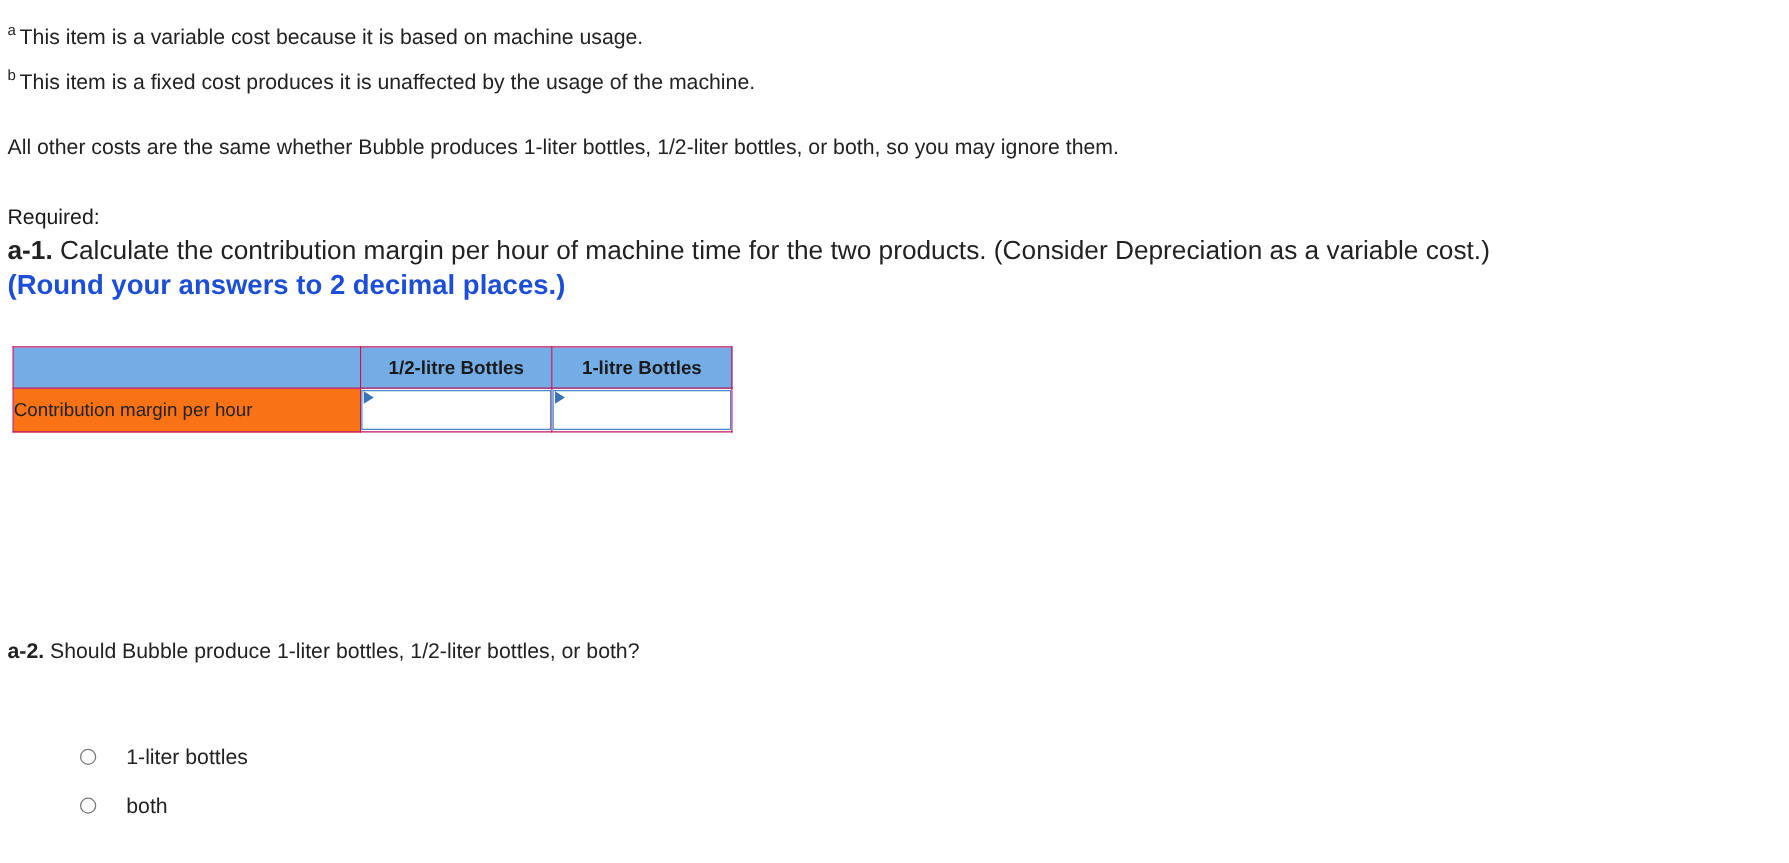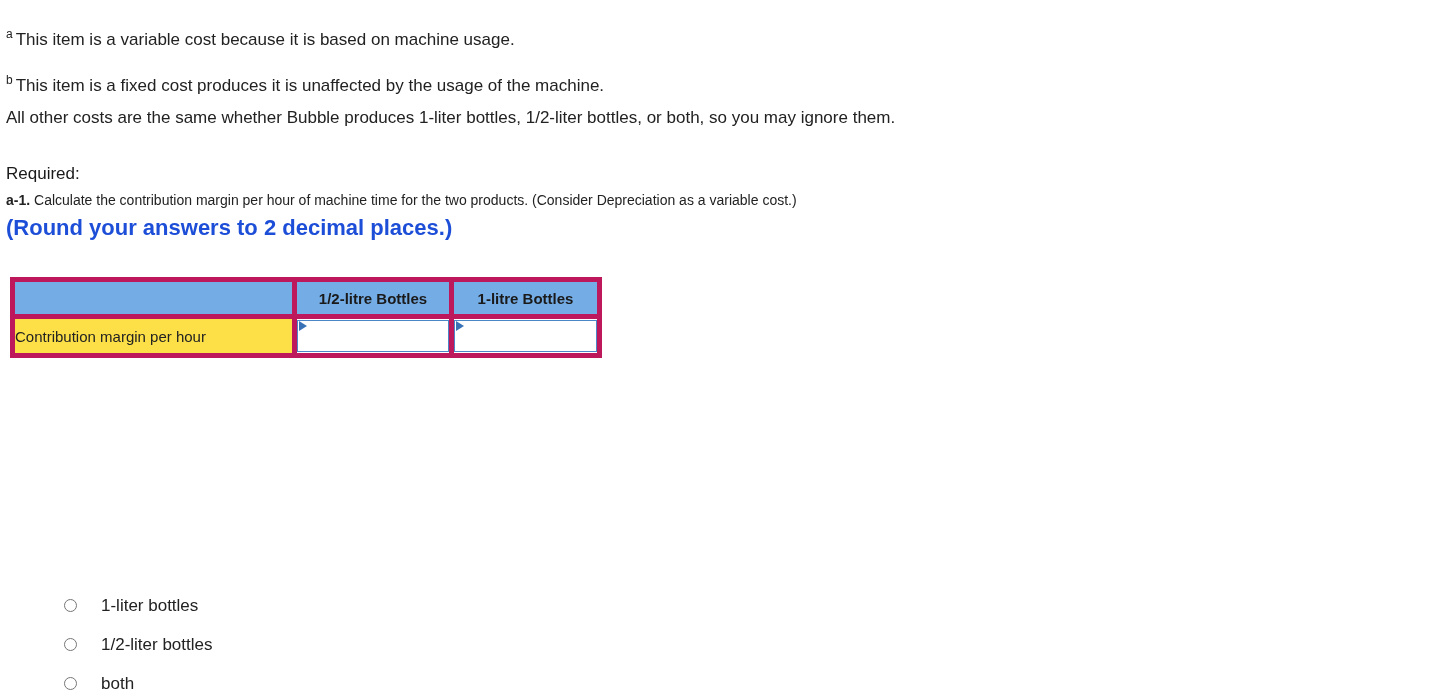--- a/index.html
+++ b/index.html
@@ -29,21 +29,20 @@
     position: absolute;
     left: 6px;
     top: 12px;
     width: 1400px;
   }
   .footnote-line {
     font-size: 17px;
     line-height: 36px;
     color: #222222;
     white-space: nowrap;
-    margin-top: 10px;
   }
   .fn-marker {
     font-size: 12px;
     vertical-align: super;
     line-height: 1;
     margin-right: 3px;
     color: #222222;
   }
 
   
@@ -65,21 +64,21 @@
     top: 160px;
     width: 1410px;
   }
   .required-title {
     font-size: 17px;
     font-weight: normal;
     line-height: 27px;
     color: #1a1a1a;
   }
   .req-a1 {
-    font-size: 14px;
+    font-size: 21px;
     line-height: 27px;
     color: #222222;
     white-space: nowrap;
   }
   .req-a1 .lbl {
     font-weight: bold;
   }
   .round-note {
     font-size: 22px;
     font-weight: bold;
@@ -93,21 +92,21 @@
     left: 10px;
     top: 277px;
   }
   table.answer-table {
     border-collapse: collapse;
     table-layout: fixed;
     font-size: 15px;
   }
   table.answer-table th,
   table.answer-table td {
-    border: 5px solid #be185d;
+    border: 1px solid #be185d;
     padding: 0;
     margin: 0;
   }
   .hdr-blank {
     width: 277px;
     height: 32px;
     background: #74ace5;
   }
   .hdr-cell {
     background: #74ace5;
@@ -117,21 +116,21 @@
     text-align: center;
     height: 32px;
     vertical-align: middle;
     white-space: nowrap;
   }
   .hdr-half { width: 152px; }
   .hdr-one  { width: 143px; }
 
   .row-label {
     height: 34px;
-    background: #fde047;
+    background: #f97316;
     color: #222222;
     font-size: 15px;
     text-align: left;
     padding-left: 6px;
     vertical-align: middle;
     white-space: nowrap;
   }
   .input-td {
     height: 34px;
     background: #ffffff;
@@ -248,29 +247,29 @@
           </td>
           <td class="input-td">
             <span class="cell-marker"></span>
             <input class="cell-input" type="text" value="" style="">
           </td>
         </tr>
       </tbody>
     </table>
   </div>
 
+  <div class="q-a2">
+    <span class="lbl">a-2.</span>
+    <span>Should Bubble produce 1-liter bottles, 1/2-liter bottles, or both?</span>
+  </div>
 
   <div class="choices">
     <label class="choice-row">
       <span class="radio-btn"></span>
       <span class="choice-label">1-liter bottles</span>
     </label>
     <label class="choice-row">
       <span class="radio-btn"></span>
-      <span class="choice-label">1/2-liter bottles</span>
-    </label>
-    <label class="choice-row">
-      <span class="radio-btn"></span>
       <span class="choice-label">both</span>
     </label>
   </div>
 
 </div>
 
 </body></html>

